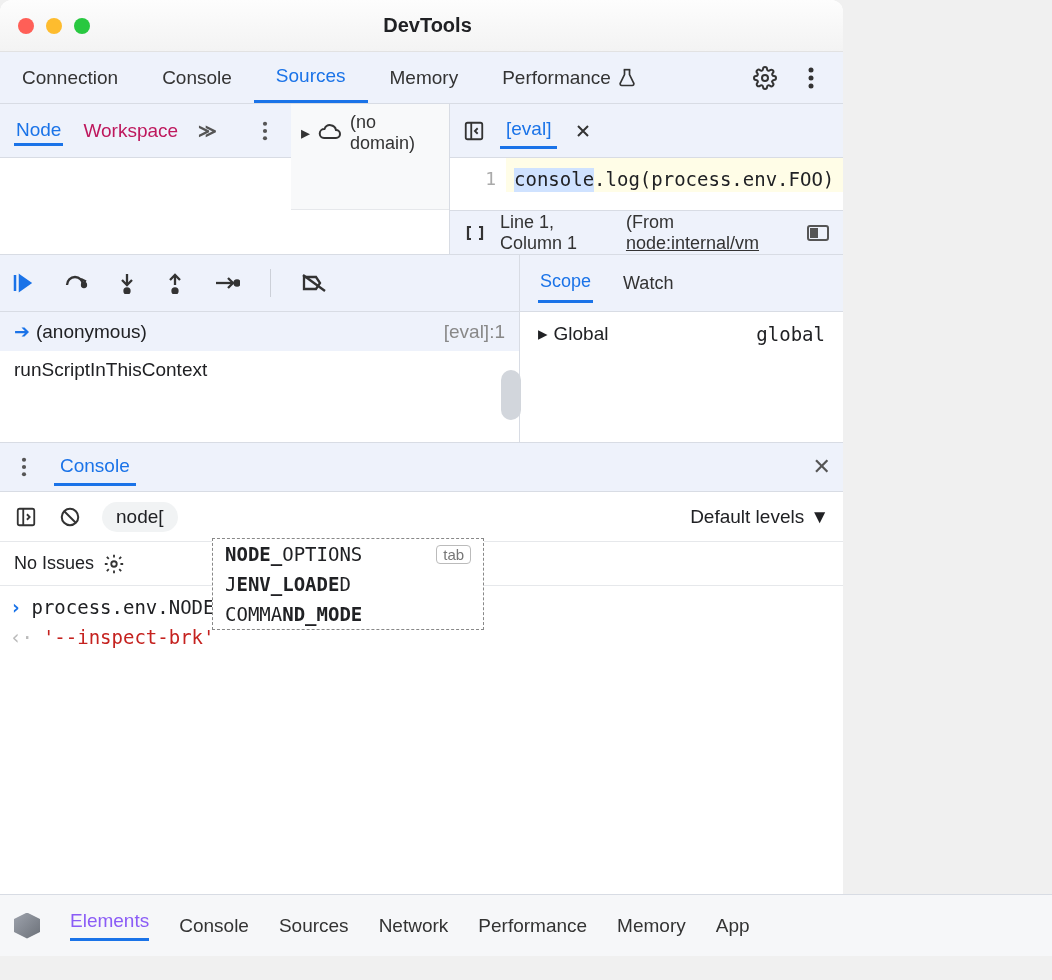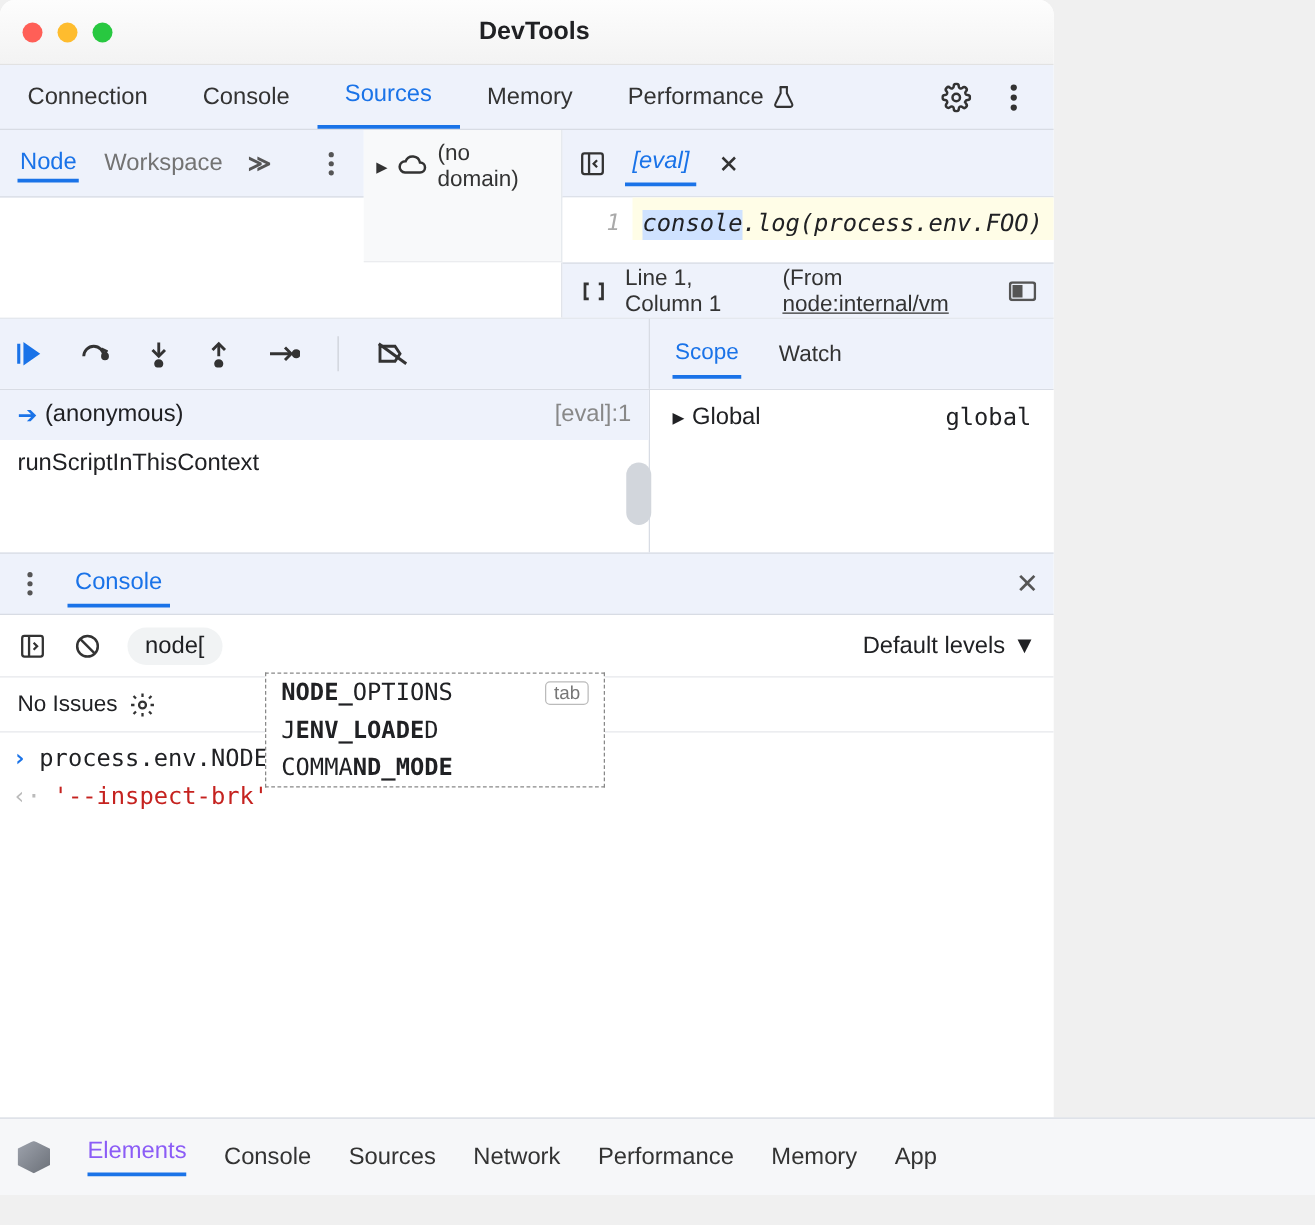--- a/index.html
+++ b/index.html
@@ -17,21 +17,21 @@
 .tab { padding:0 22px; height:100%; display:flex; align-items:center; color:#333; cursor:pointer; font-size:19px; }
 .tab.active { color:#1a73e8; border-bottom:3px solid #1a73e8; }
 .tab-spacer{flex:1;}
 .tab-icons{display:flex;align-items:center;gap:22px;padding-right:20px;}
 .icon-btn{width:24px;height:24px;display:flex;align-items:center;justify-content:center;cursor:pointer;color:#555;}
 
 .content { display:flex; height:calc(894px - 52px - 52px); }
 
 .leftpane{ width:450px; display:flex; flex-direction:row; border-right:1px solid #d8dce4;}
 .subtabs{ height:54px; background:#eef2fb; border-bottom:1px solid #d8dce4; display:flex; align-items:center; padding:0 14px; gap:18px;}
-.subtab{ color:#737373; cursor:pointer; font-size:19px; padding:4px 2px; }
+.subtab{ color:#be185d; cursor:pointer; font-size:19px; padding:4px 2px; }
 .subtab.active{ color:#1a73e8; border-bottom:3px solid #1a73e8; padding-bottom:2px;}
 .more-arrow{color:#555;font-weight:700;}
 .nav-tree{ padding:8px 10px; background:#f8f9fa; border-bottom:1px solid #e6e8eb;}
 .tree-row{display:flex;align-items:center;gap:8px;color:#333;font-size:18px;}
 
 .rightpane{ flex:1; display:flex; flex-direction:column;}
 .filebar{height:54px;background:#eef2fb;border-bottom:1px solid #d8dce4;display:flex;align-items:center;padding:0 12px;gap:14px;}
 .file-tab{color:#1a73e8;border-bottom:3px solid #1a73e8;padding:6px 6px;font-size:19px;}
 .editor{flex:1;display:flex;background:#fff; }
 .gutter{width:56px;text-align:right;color:#aaa;font-size:18px;padding:10px 10px 0 0;}
@@ -157,21 +157,21 @@
           <span>▸</span>
           <span>
             <svg width="24" height="18" viewBox="0 0 24 18" fill="none" stroke="#333" stroke-width="2">
                 <path d="M18 14a4 4 0 0 0 0-8 6 6 0 0 0-11.5-1A4.5 4.5 0 0 0 6 14z"></path>
               </svg>
           </span>
           <span>(no domain)</span>
         </div>
       </div>
     </div>
-    <div class="rightpane" style="height:106px;font-style:italic;">
+    <div class="rightpane" style="height:106px;">
       <div class="filebar">
         <span class="icon-btn">
           <svg width="22" height="22" viewBox="0 0 24 24" fill="none" stroke="#333" stroke-width="2">
               <rect x="3" y="3" width="18" height="18" rx="2"></rect>
               <path d="M9 3v18"></path>
               <path d="M16 9l-3 3 3 3"></path>
             </svg>
         </span>
         <span class="file-tab">[eval]</span>
         <span class="icon-btn">

